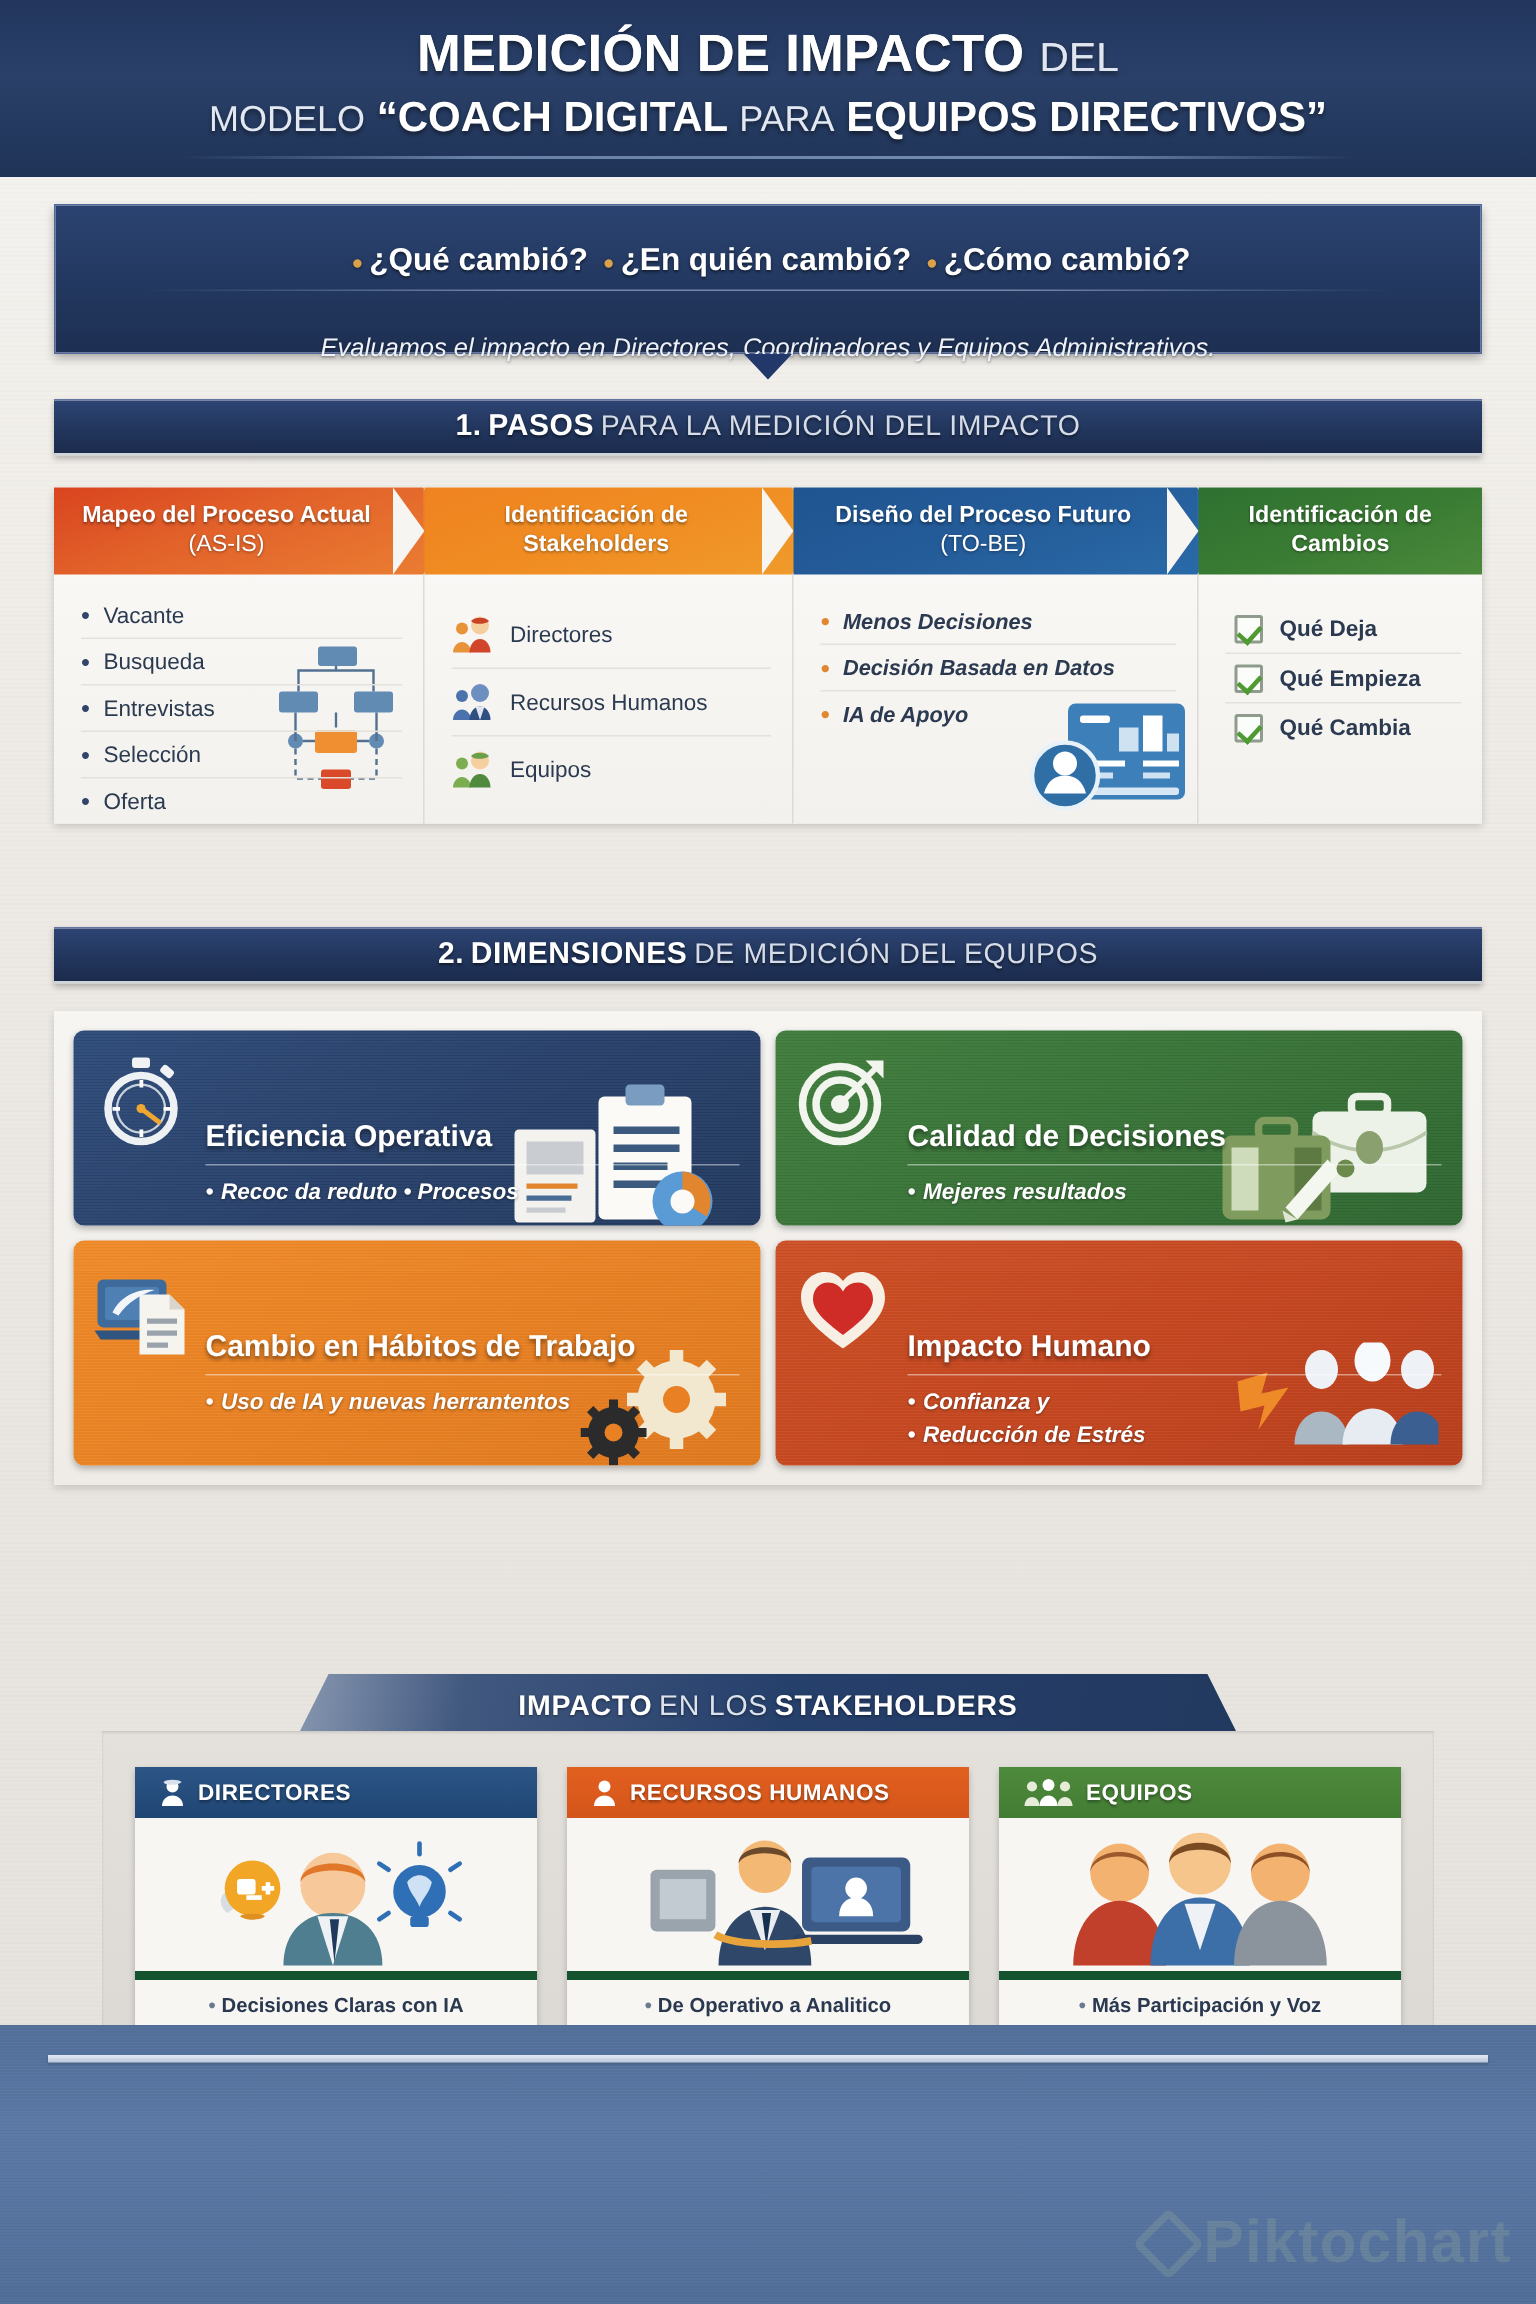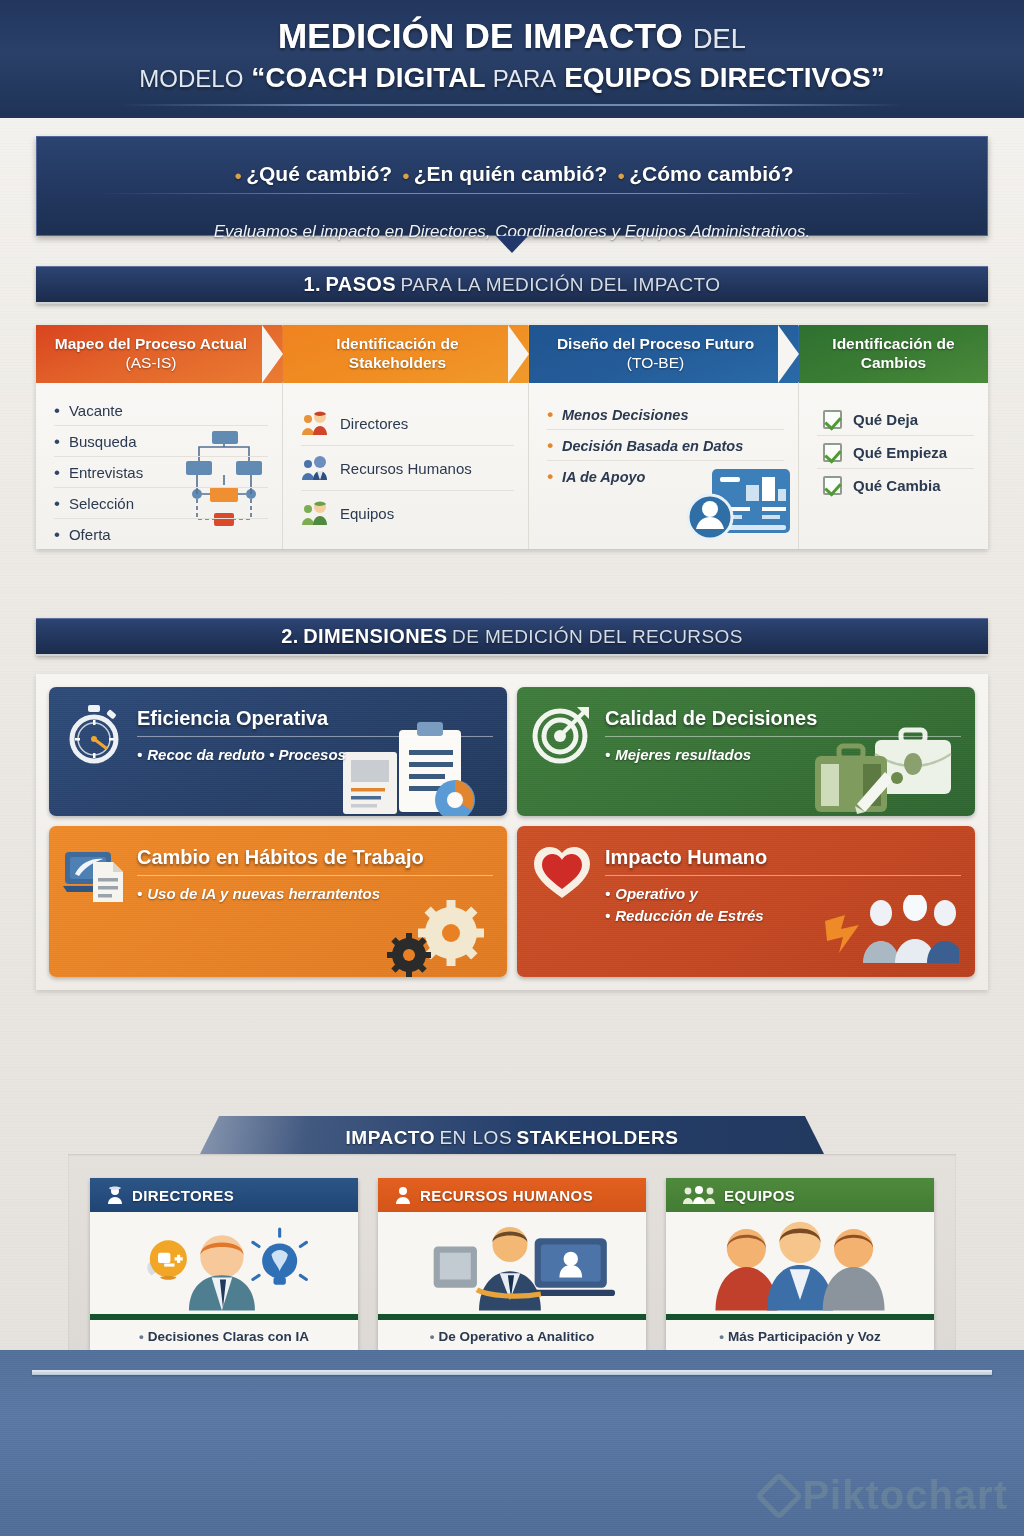--- a/index.html
+++ b/index.html
@@ -171,20 +171,21 @@
     content:""; position:absolute; inset:0;
     background:repeating-linear-gradient(0deg,rgba(255,255,255,.03) 0 1px,rgba(0,0,0,.02) 1px 2px);
     pointer-events:none;
   }
   .dim-inner{ display:flex; align-items:flex-start; gap:12px; position:relative; z-index:3;}
   .dim-ico{ flex:0 0 auto; width:62px;height:62px; }
   .dim-txt{ flex:1; padding-top:4px;}
   .dim-title{
     color:#fff; font-size:20px; font-weight:bold; text-shadow:0 2px 3px rgba(0,0,0,.45);
     padding-bottom:6px;
+    margin-top:40px;
   }
   .dim-rule{ height:1px; background:rgba(255,255,255,.45); margin-bottom:7px; }
   .dim-li{
     color:#fff; font-size:15px; font-weight:bold; font-style:italic;
     text-shadow:0 1px 2px rgba(0,0,0,.4); line-height:1.5;
   }
   .dim-li .bl{ margin-right:5px; }
   .dim-art{ position:absolute; z-index:2; }
 
   
@@ -448,21 +449,21 @@
             <span class="chkbox"></span>
             <span>Qué Cambia</span>
           </div>
       </div>
     </div>
   </div>
 
   <div class="sectionbar" style="top:500px">
     <span>2.</span>&nbsp;
     <span>DIMENSIONES</span>&nbsp;
-    <span class="light">DE MEDICIÓN DEL RECURSOS</span>
+    <span class="light">DE MEDICIÓN DEL EQUIPOS</span>
   </div>
 
   <div class="dims">
 
     <div class="dim dim-blue">
       <div class="dim-inner">
         <svg class="dim-ico" viewBox="0 0 62 62">
           <rect x="25" y="2" width="12" height="7" rx="2" fill="#f0f2f4"></rect>
           <rect x="44" y="8" width="9" height="6" rx="2" fill="#f0f2f4" transform="rotate(40 48 11)"></rect>
           <circle cx="31" cy="36" r="22" fill="none" stroke="#eef1f4" stroke-width="5"></circle>
@@ -591,21 +592,21 @@
 
     <div class="dim dim-red">
       <div class="dim-inner">
         <svg class="dim-ico" viewBox="0 0 62 62">
           <path d="M31 56C14 44 3 34 3 22 3 12 10 5 19 5c5 0 9 2 12 6 3-4 7-6 12-6 9 0 16 7 16 17 0 12-11 22-28 34z" fill="#f7efe4"></path>
           <path d="M31 47C19 38 11 31 11 23c0-7 5-11 10-11 4 0 8 2 10 6 2-4 6-6 10-6 5 0 10 4 10 11 0 8-8 15-20 24z" fill="#cf2c27"></path>
         </svg>
         <div class="dim-txt">
           <div class="dim-title">Impacto Humano</div>
           <div class="dim-rule"></div>
-          <div class="dim-li"><span class="bl">•</span><span>Operativo y</span></div>
+          <div class="dim-li"><span class="bl">•</span><span>Confianza y</span></div>
           <div class="dim-li"><span class="bl">•</span><span>Reducción de Estrés</span></div>
         </div>
       </div>
       <svg class="dim-art" style="right:16px;bottom:10px;width:140px;height:72px" viewBox="0 0 140 72">
         <path d="M6 26 L26 20 L22 34 L40 30 L20 58 L24 42 L8 46 z" fill="#ef8a28"></path>
         <ellipse cx="62" cy="18" rx="11" ry="13" fill="#eef2f6"></ellipse>
         <path d="M44 68c0-13 8-22 18-22s18 9 18 22z" fill="#aab8c4"></path>
         <ellipse cx="96" cy="12" rx="12" ry="14" fill="#f7fafc"></ellipse>
         <path d="M76 68c0-14 9-24 20-24s20 10 20 24z" fill="#e6ecf1"></path>
         <ellipse cx="126" cy="18" rx="11" ry="13" fill="#eef2f6"></ellipse>

